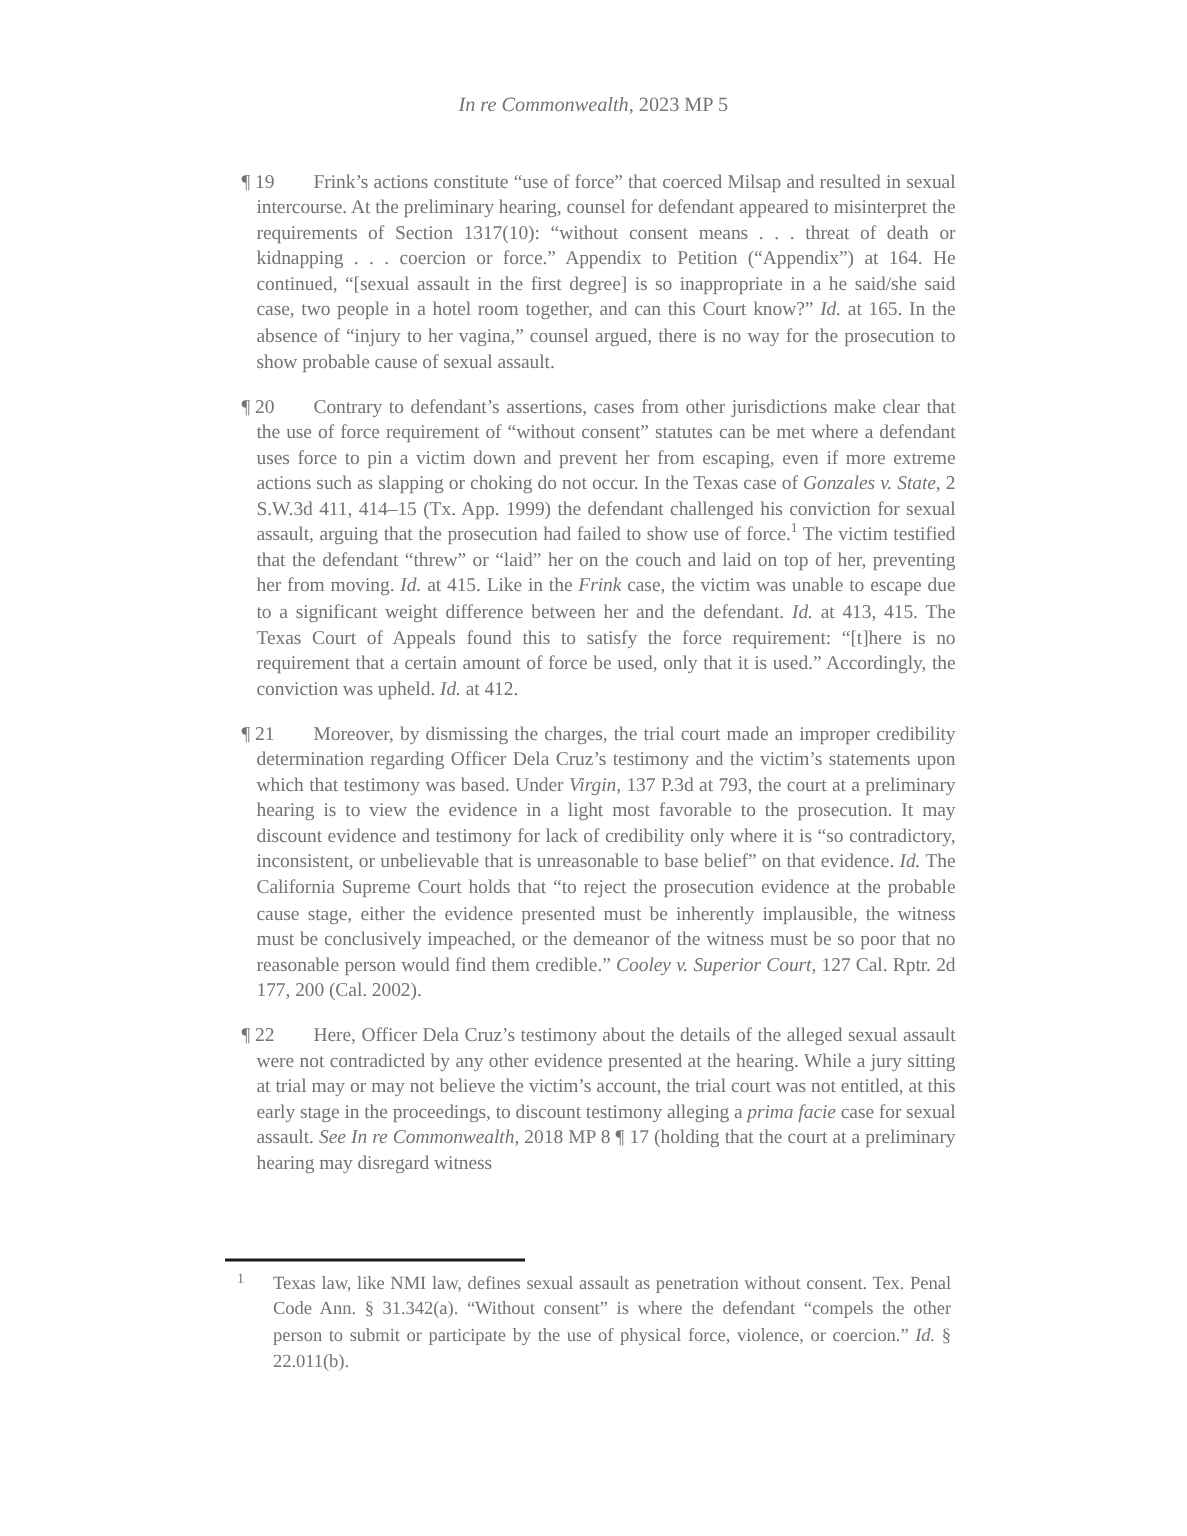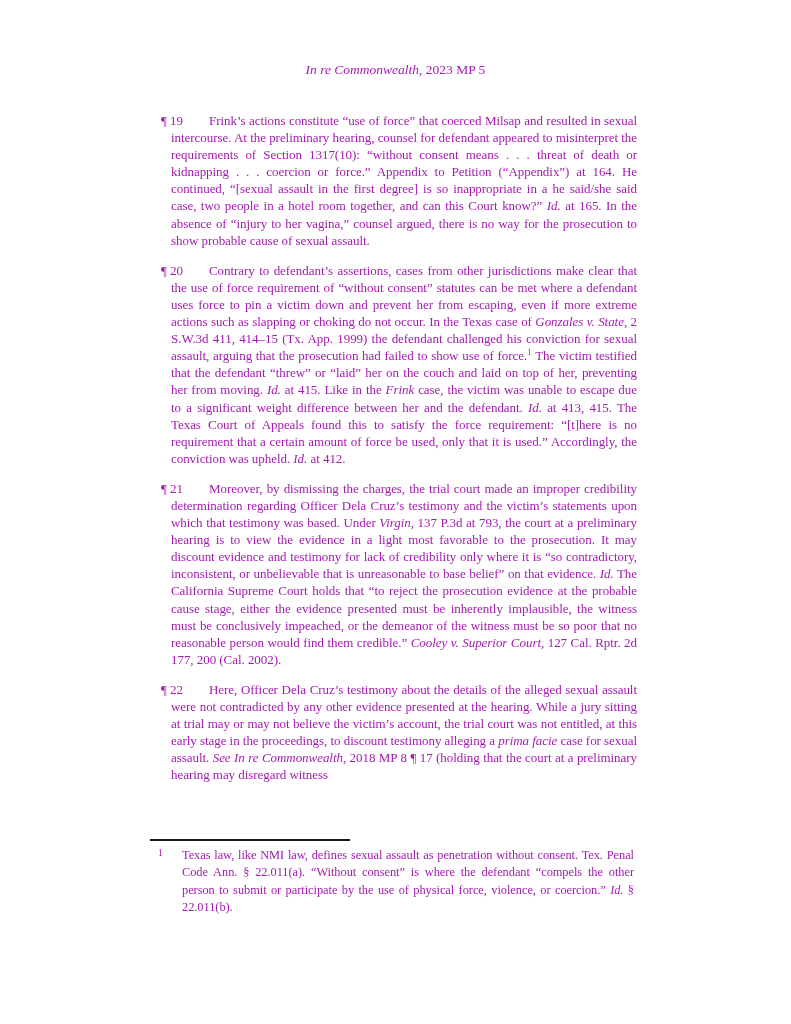--- a/index.html
+++ b/index.html
@@ -9,21 +9,21 @@
     height: 1024px;
     background: #ffffff;
     overflow: hidden;
   }
   .page {
     position: relative;
     width: 791px;
     height: 832px;
     background: #ffffff;
     font-family: "Liberation Serif", serif;
-    color: #a21caf;
+    color: #737373;
   }
   .header {
     position: absolute;
     top: 61px;
     left: 0;
     width: 791px;
     text-align: center;
     font-size: 13.5px;
     line-height: 17px;
     white-space: nowrap;
@@ -92,16 +92,16 @@
   <div class="content">
       <div class="para"><span class="pnum">¶ 19</span><span>Frink’s actions constitute “use of force” that coerced Milsap and resulted in sexual intercourse. At the preliminary hearing, counsel for defendant appeared to misinterpret the requirements of Section 1317(10): “without consent means . . . threat of death or kidnapping . . . coercion or force.” Appendix to Petition (“Appendix”) at 164. He continued, “[sexual assault in the first degree] is so inappropriate in a he said/she said case, two people in a hotel room together, and can this Court know?” </span><span class="it">Id.</span><span> at 165. In the absence of “injury to her vagina,” counsel argued, there is no way for the prosecution to show probable cause of sexual assault.</span></div>
       <div class="para"><span class="pnum">¶ 20</span><span>Contrary to defendant’s assertions, cases from other jurisdictions make clear that the use of force requirement of “without consent” statutes can be met where a defendant uses force to pin a victim down and prevent her from escaping, even if more extreme actions such as slapping or choking do not occur. In the Texas case of </span><span class="it">Gonzales v. State</span><span>, 2 S.W.3d 411, 414–15 (Tx. App. 1999) the defendant challenged his conviction for sexual assault, arguing that the prosecution had failed to show use of force.</span><sup>1</sup><span> The victim testified that the defendant “threw” or “laid” her on the couch and laid on top of her, preventing her from moving. </span><span class="it">Id.</span><span> at 415. Like in the </span><span class="it">Frink</span><span> case, the victim was unable to escape due to a significant weight difference between her and the defendant. </span><span class="it">Id.</span><span> at 413, 415. The Texas Court of Appeals found this to satisfy the force requirement: “[t]here is no requirement that a certain amount of force be used, only that it is used.” Accordingly, the conviction was upheld. </span><span class="it">Id.</span><span> at 412.</span></div>
       <div class="para"><span class="pnum">¶ 21</span><span>Moreover, by dismissing the charges, the trial court made an improper credibility determination regarding Officer Dela Cruz’s testimony and the victim’s statements upon which that testimony was based. Under </span><span class="it">Virgin</span><span>, 137 P.3d at 793, the court at a preliminary hearing is to view the evidence in a light most favorable to the prosecution. It may discount evidence and testimony for lack of credibility only where it is “so contradictory, inconsistent, or unbelievable that is unreasonable to base belief” on that evidence. </span><span class="it">Id.</span><span> The California Supreme Court holds that “to reject the prosecution evidence at the probable cause stage, either the evidence presented must be inherently implausible, the witness must be conclusively impeached, or the demeanor of the witness must be so poor that no reasonable person would find them credible.” </span><span class="it">Cooley v. Superior Court</span><span>, 127 Cal. Rptr. 2d 177, 200 (Cal. 2002).</span></div>
       <div class="para"><span class="pnum">¶ 22</span><span>Here, Officer Dela Cruz’s testimony about the details of the alleged sexual assault were not contradicted by any other evidence presented at the hearing. While a jury sitting at trial may or may not believe the victim’s account, the trial court was not entitled, at this early stage in the proceedings, to discount testimony alleging a </span><span class="it">prima facie</span><span> case for sexual assault. </span><span class="it">See In re Commonwealth</span><span>, 2018 MP 8 ¶ 17 (holding that the court at a preliminary hearing may disregard witness</span></div>
     </div>
 
   <div class="footnote-sep"></div>
 
   <div class="footnote">
-    <span class="fn-marker">1</span><span><span>Texas law, like NMI law, defines sexual assault as penetration without consent. Tex. Penal Code Ann. § 22.011(a). “Without consent” is where the defendant “compels the other person to submit or participate by the use of physical force, violence, or coercion.” </span><span class="it">Id.</span><span> § 22.011(b).</span></span>
+    <span class="fn-marker">1</span><span><span>Texas law, like NMI law, defines sexual assault as penetration without consent. Tex. Penal Code Ann. § 31.342(a). “Without consent” is where the defendant “compels the other person to submit or participate by the use of physical force, violence, or coercion.” </span><span class="it">Id.</span><span> § 22.011(b).</span></span>
   </div>
 
 </div>
 
 </body></html>

